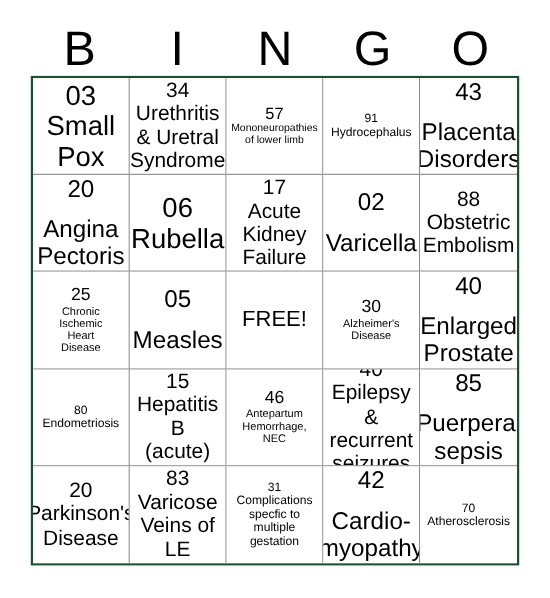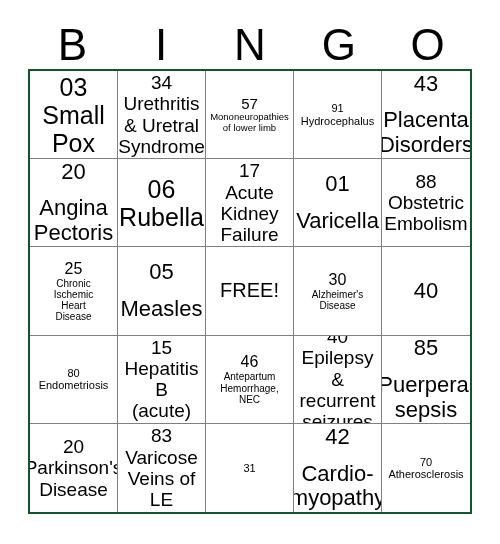--- a/index.html
+++ b/index.html
@@ -159,21 +159,21 @@
         <span class="cell-number">06</span>
         <span class="cell-text">Rubella</span>
       </div>
       <div class="cell fs-md">
         <span class="cell-number">17</span>
         <span class="cell-text">Acute
 Kidney
 Failure</span>
       </div>
       <div class="cell fs-lg">
-        <span class="cell-number">01</span>
+        <span class="cell-number">02</span>
         <span class="cell-text">Varicella</span>
       </div>
       <div class="cell fs-md col-last">
         <span class="cell-number">88</span>
         <span class="cell-text">Obstetric
 Embolism</span>
       </div>
       <div class="cell fs-sm">
         <span class="cell-number">25</span>
         <span class="cell-text">Chronic
@@ -188,20 +188,22 @@
       <div class="cell free">
         <span class="cell-text">FREE!</span>
       </div>
       <div class="cell fs-sm">
         <span class="cell-number">30</span>
         <span class="cell-text">Alzheimer's
 Disease</span>
       </div>
       <div class="cell fs-lg col-last">
         <span class="cell-number">40</span>
+        <span class="cell-text">Enlarged
+Prostate</span>
       </div>
       <div class="cell fs-xs">
         <span class="cell-number">80</span>
         <span class="cell-text">Endometriosis</span>
       </div>
       <div class="cell fs-md">
         <span class="cell-number">15</span>
         <span class="cell-text">Hepatitis
 B
 (acute)</span>
@@ -229,20 +231,24 @@
 Disease</span>
       </div>
       <div class="cell fs-md row-last">
         <span class="cell-number">83</span>
         <span class="cell-text">Varicose
 Veins of
 LE</span>
       </div>
       <div class="cell fs-xs row-last">
         <span class="cell-number">31</span>
+        <span class="cell-text">Complications
+specfic to
+multiple
+gestation</span>
       </div>
       <div class="cell fs-lg row-last">
         <span class="cell-number">42</span>
         <span class="cell-text">Cardio-
 myopathy</span>
       </div>
       <div class="cell fs-xs col-last row-last">
         <span class="cell-number">70</span>
         <span class="cell-text">Atherosclerosis</span>
       </div>

